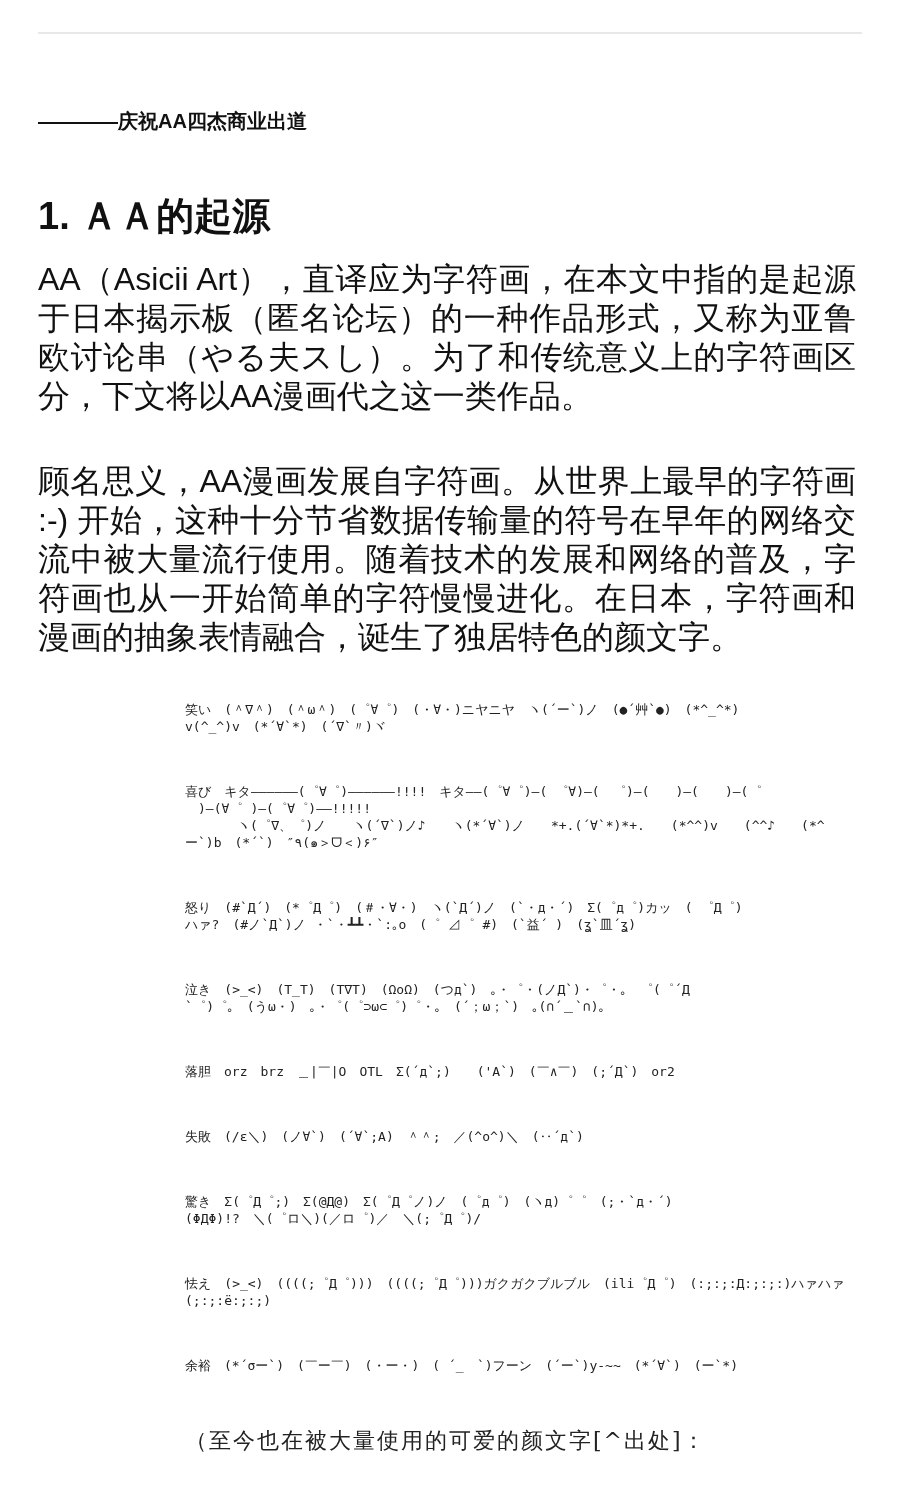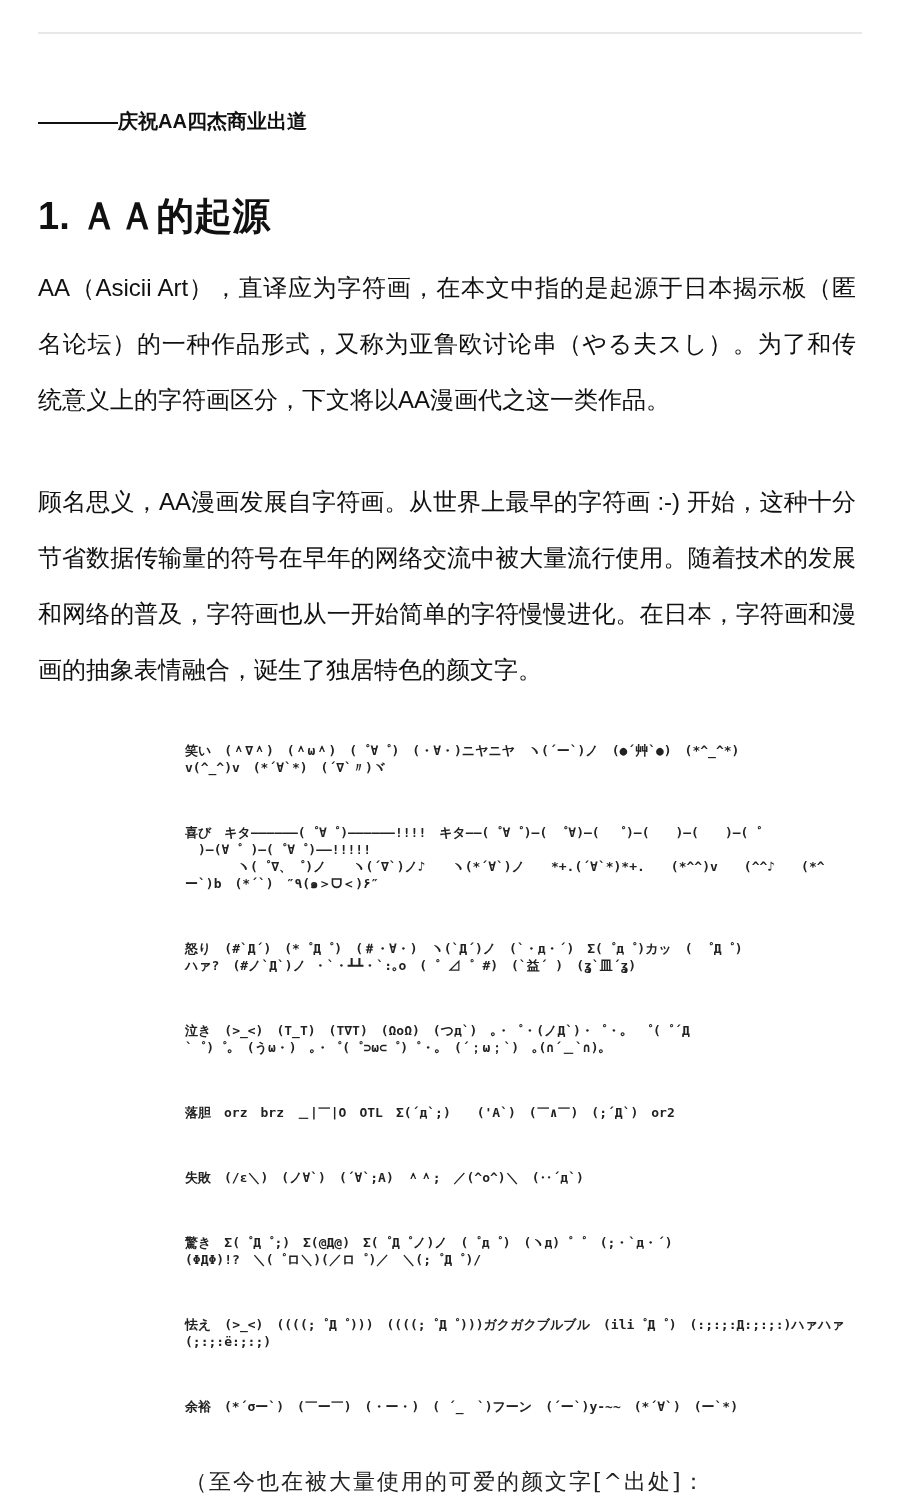--- a/index.html
+++ b/index.html
@@ -35,39 +35,38 @@
     margin: 72px 0 0 0;
     line-height: 30px;
   }
   h2.section-heading {
     font-size: 38px;
     line-height: 44px;
     font-weight: bold;
     margin: 58px 0 22px 0;
   }
   p.body-para {
-    font-size: 24px;
-    line-height: 56px;
+    font-size: 32px;
+    line-height: 39px;
     margin: 0 6px 46px 0;
     text-align: justify;
   }
   p.body-para.tight {
     margin-bottom: 10px;
   }
   figure.kaomoji-figure {
     margin: 0 0 0 147px;
     padding: 0;
   }
   .kaomoji-block {
     font-family: "DejaVu Sans Mono", monospace;
     font-size: 13px;
     line-height: 17px;
     white-space: pre;
     color: #222222;
-    font-weight: bold;
   }
   .kgroup {
     margin: 0 0 14px 0;
   }
   figcaption.caption {
     font-family: "DejaVu Serif", serif;
     font-size: 22px;
     line-height: 38px;
     letter-spacing: 2px;
     color: #222222;

